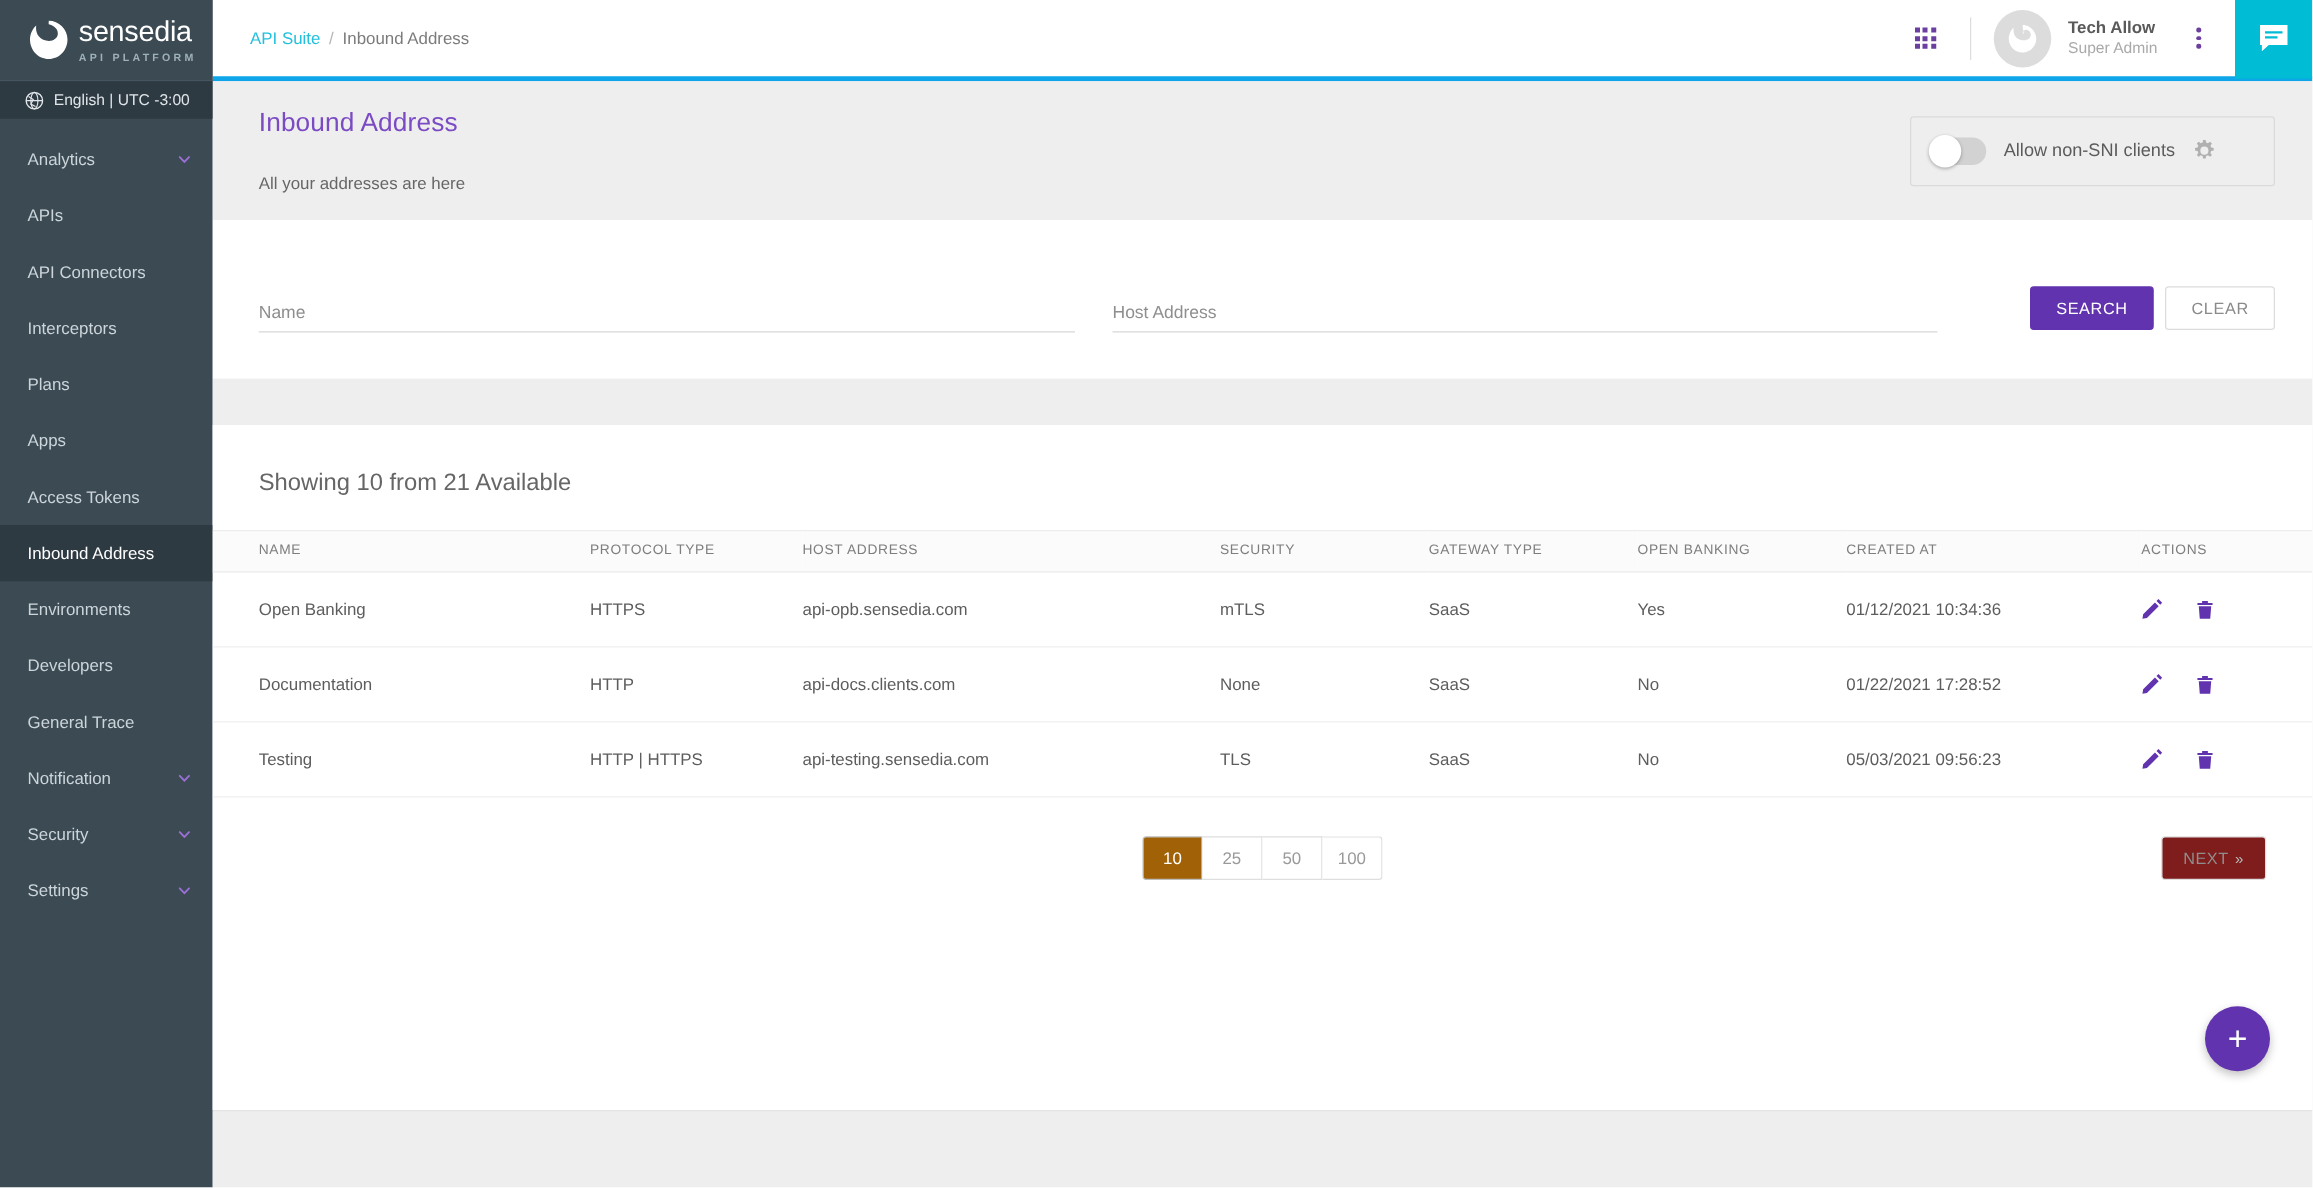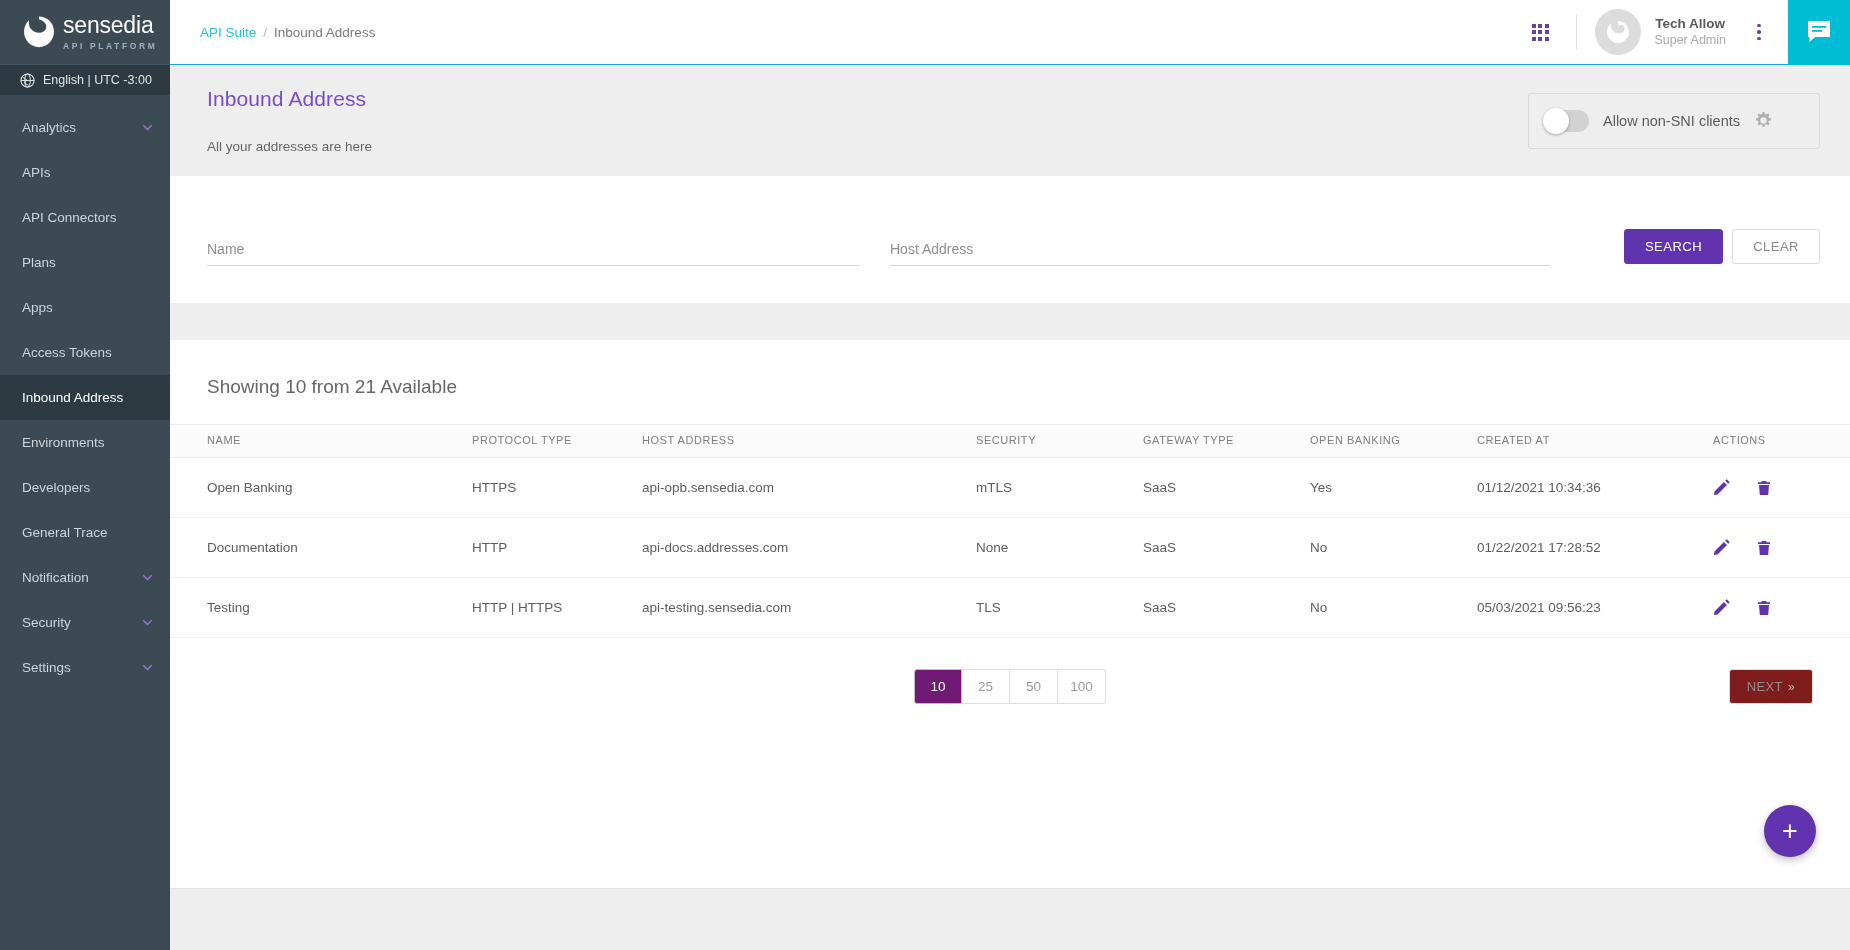--- a/index.html
+++ b/index.html
@@ -63,23 +63,22 @@
     flex: 1; height: 950px;
     display: flex; flex-direction: column;
     background: #eeeeee;
     overflow: hidden;
   }
 
   
   .topbar {
     height: 65px; background: #ffffff;
     display: flex; align-items: center;
-    border-bottom: 1px solid #0ea5e9;
+    border-bottom: 4px solid #0ea5e9;
     flex: 0 0 65px;
-    text-align: center;
   }
   .breadcrumb {
     padding-left: 30px;
     font-size: 13.5px;
     display: flex; align-items: center; gap: 7px;
     flex: 1;
   }
   .bc-link { color: #23c0de; cursor: pointer; }
   .bc-sep { color: #b6b6b6; }
   .bc-current { color: #7b7b7b; }
@@ -227,21 +226,21 @@
   .psize {
     width: 48px; height: 35px;
     border: 1px solid #dedede; border-left: none;
     background: #ffffff; color: #9a9a9a;
     font-size: 13.5px;
     display: flex; align-items: center; justify-content: center;
     cursor: pointer;
   }
   .psize:first-child { border-left: 1px solid #dedede; border-radius: 3px 0 0 3px; }
   .psize:last-child { border-radius: 0 3px 3px 0; }
-  .psize.active { background: #701a75; color: #ffffff; border-color: #bdbdbd; }
+  .psize.active { background: #a16207; color: #ffffff; border-color: #bdbdbd; }
   .next-btn {
     position: absolute; right: 37px; top: 31px;
     height: 35px; padding: 0 17px;
     border: 1px solid #dedede; border-radius: 3px;
     background: #7f1d1d; color: #8e8e8e;
     font-size: 13px; letter-spacing: 0.4px;
     display: flex; align-items: center; gap: 5px;
     cursor: pointer;
   }
   .next-btn .chevs { color: #b7b7b7; font-size: 12px; }
@@ -306,20 +305,23 @@
       </div>
 
       <div class="nav-item">
         <span class="label">APIs</span>
       </div>
 
       <div class="nav-item">
         <span class="label">API Connectors</span>
       </div>
 
+      <div class="nav-item">
+        <span class="label">Interceptors</span>
+      </div>
 
       <div class="nav-item">
         <span class="label">Plans</span>
       </div>
 
       <div class="nav-item">
         <span class="label">Apps</span>
       </div>
 
       <div class="nav-item">
@@ -496,21 +498,21 @@
                       <path d="M6.4 1 h5.2 v1.6 h4.2 v1.8 H2.2 V2.6 h4.2 Z M3.4 5.6 h11.2 l-.9 11.2 H4.3 Z" fill="#6233ae"></path>
                     </svg>
                 </span>
               </span>
             </td>
           </tr>
 
           <tr>
             <td class="c-name">Documentation</td>
             <td class="c-proto">HTTP</td>
-            <td class="c-host">api-docs.addresses.com</td>
+            <td class="c-host">api-docs.clients.com</td>
             <td class="c-sec">None</td>
             <td class="c-gw">SaaS</td>
             <td class="c-ob">No</td>
             <td class="c-cre">01/22/2021 17:28:52</td>
             <td class="c-act">
               <span class="act-cell">
                 <span class="icon-btn">
                   <svg viewBox="0 0 18 18" width="17" height="17">
                       <path d="M1.6 13.2 L11.6 3.2 L14.8 6.4 L4.8 16.4 L1 17 Z M12.9 1.9 L14.6 .3 L17.7 3.4 L16.1 5.1 Z" fill="#6233ae"></path>
                     </svg>

